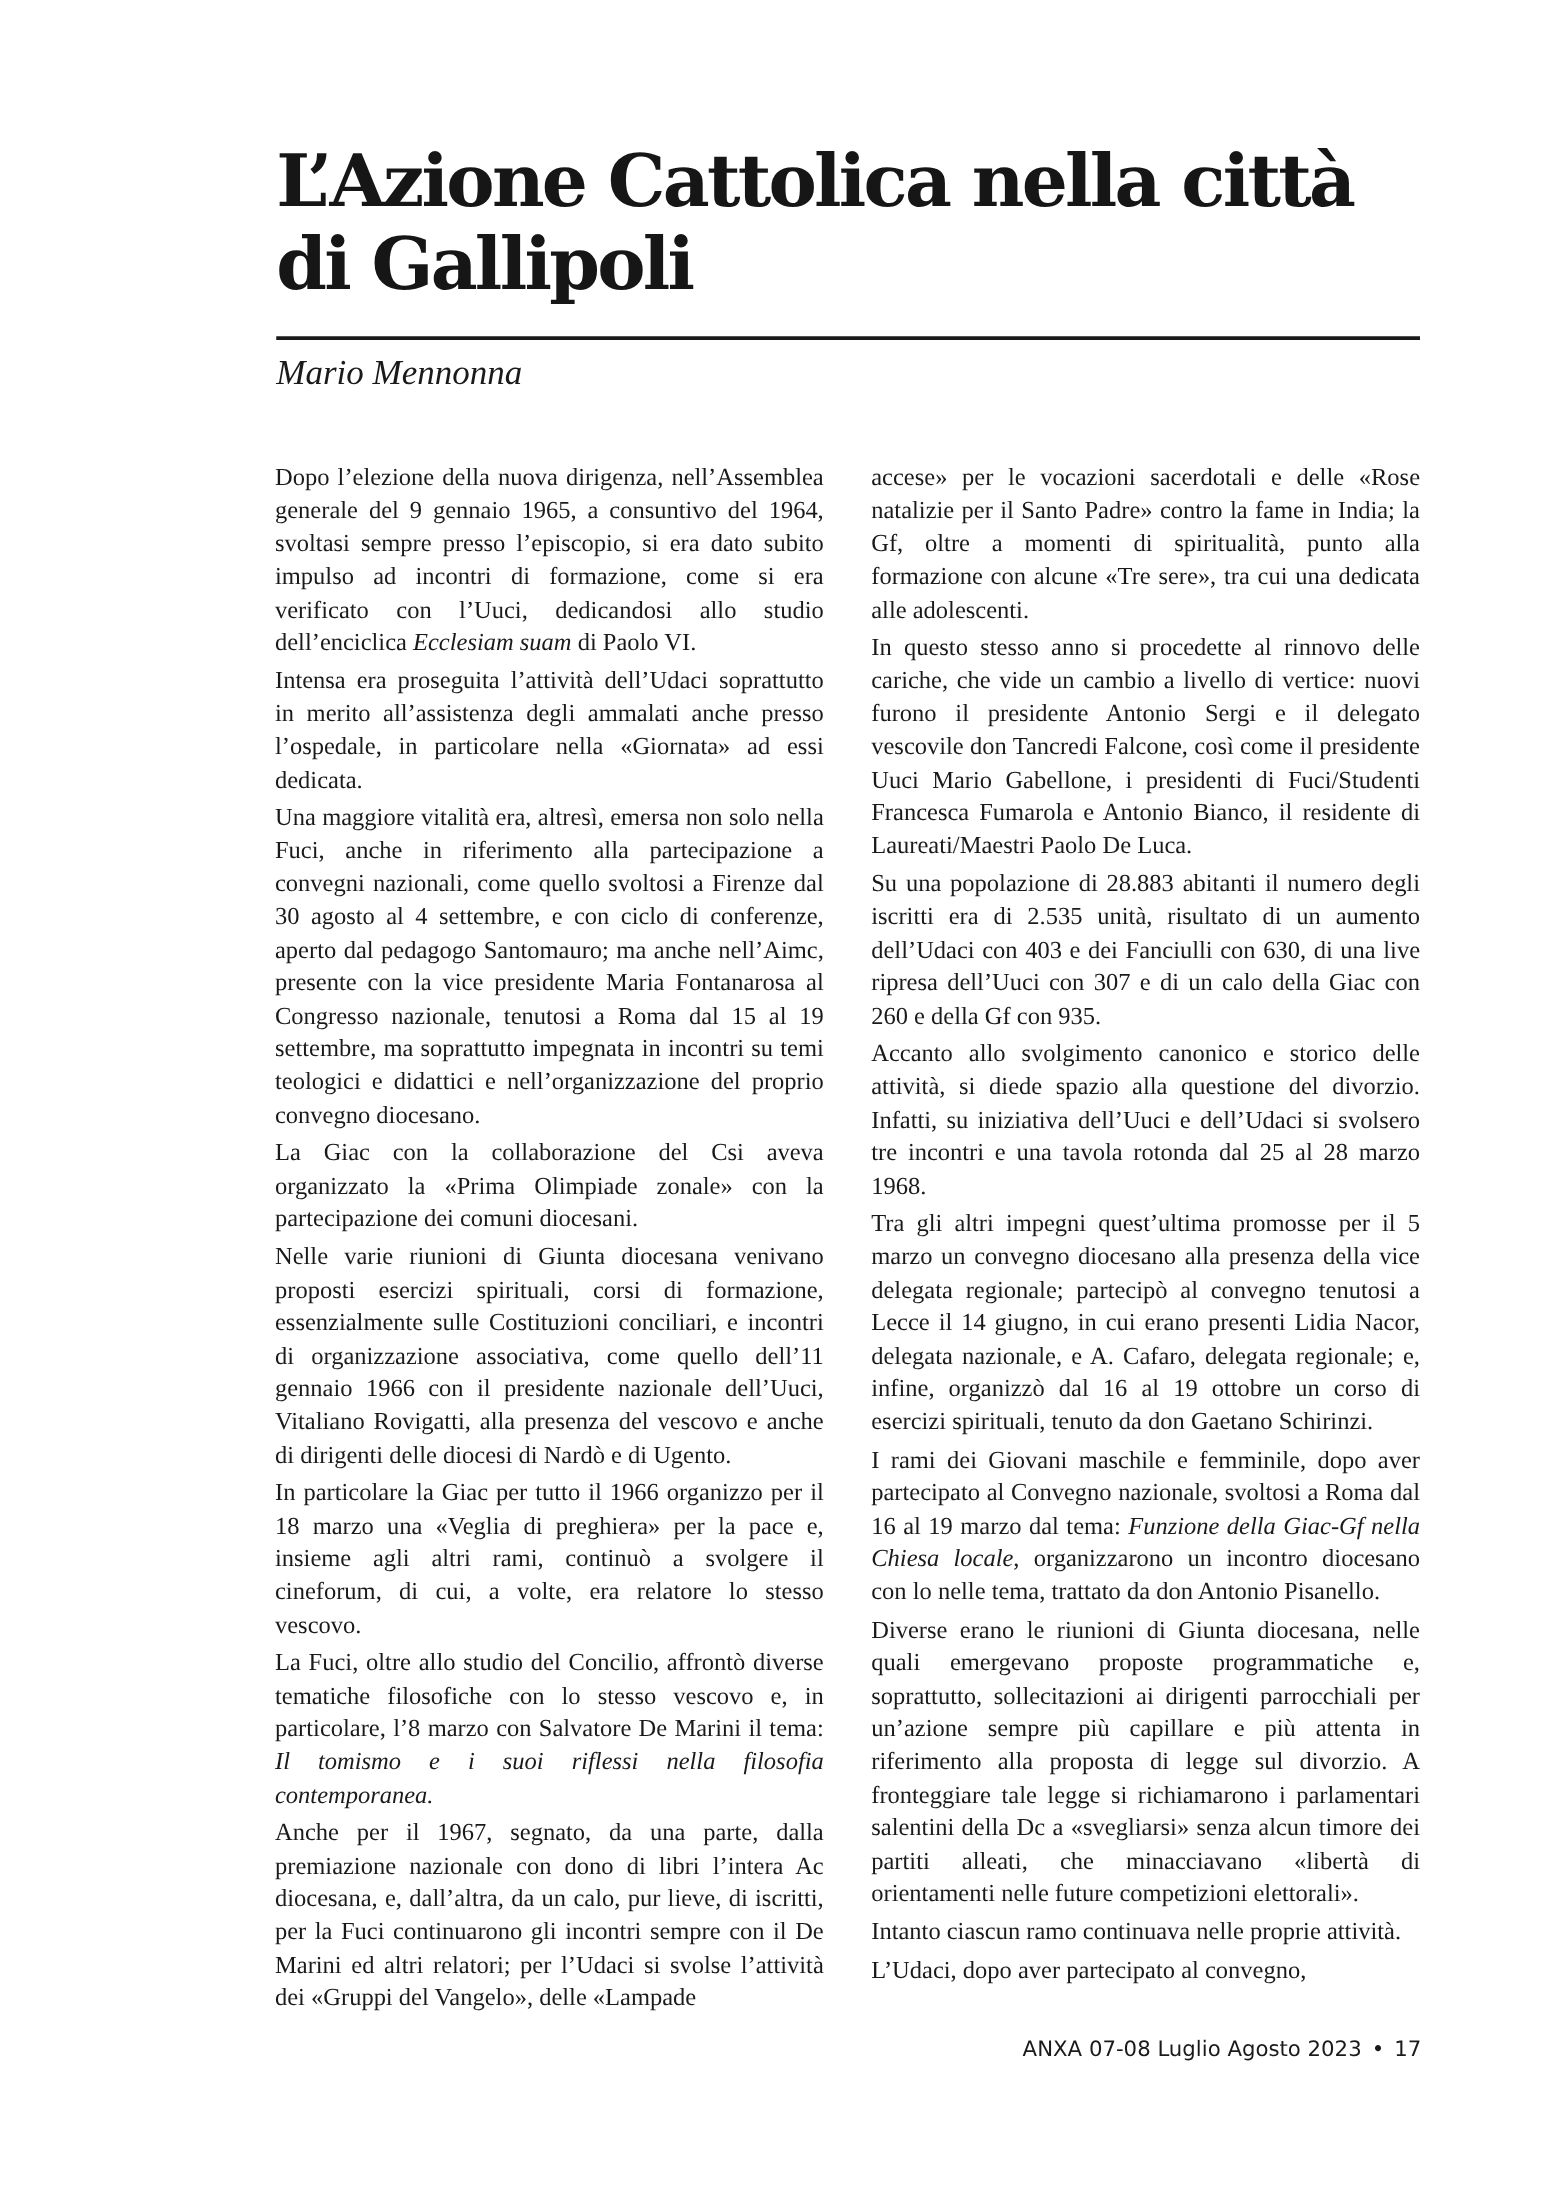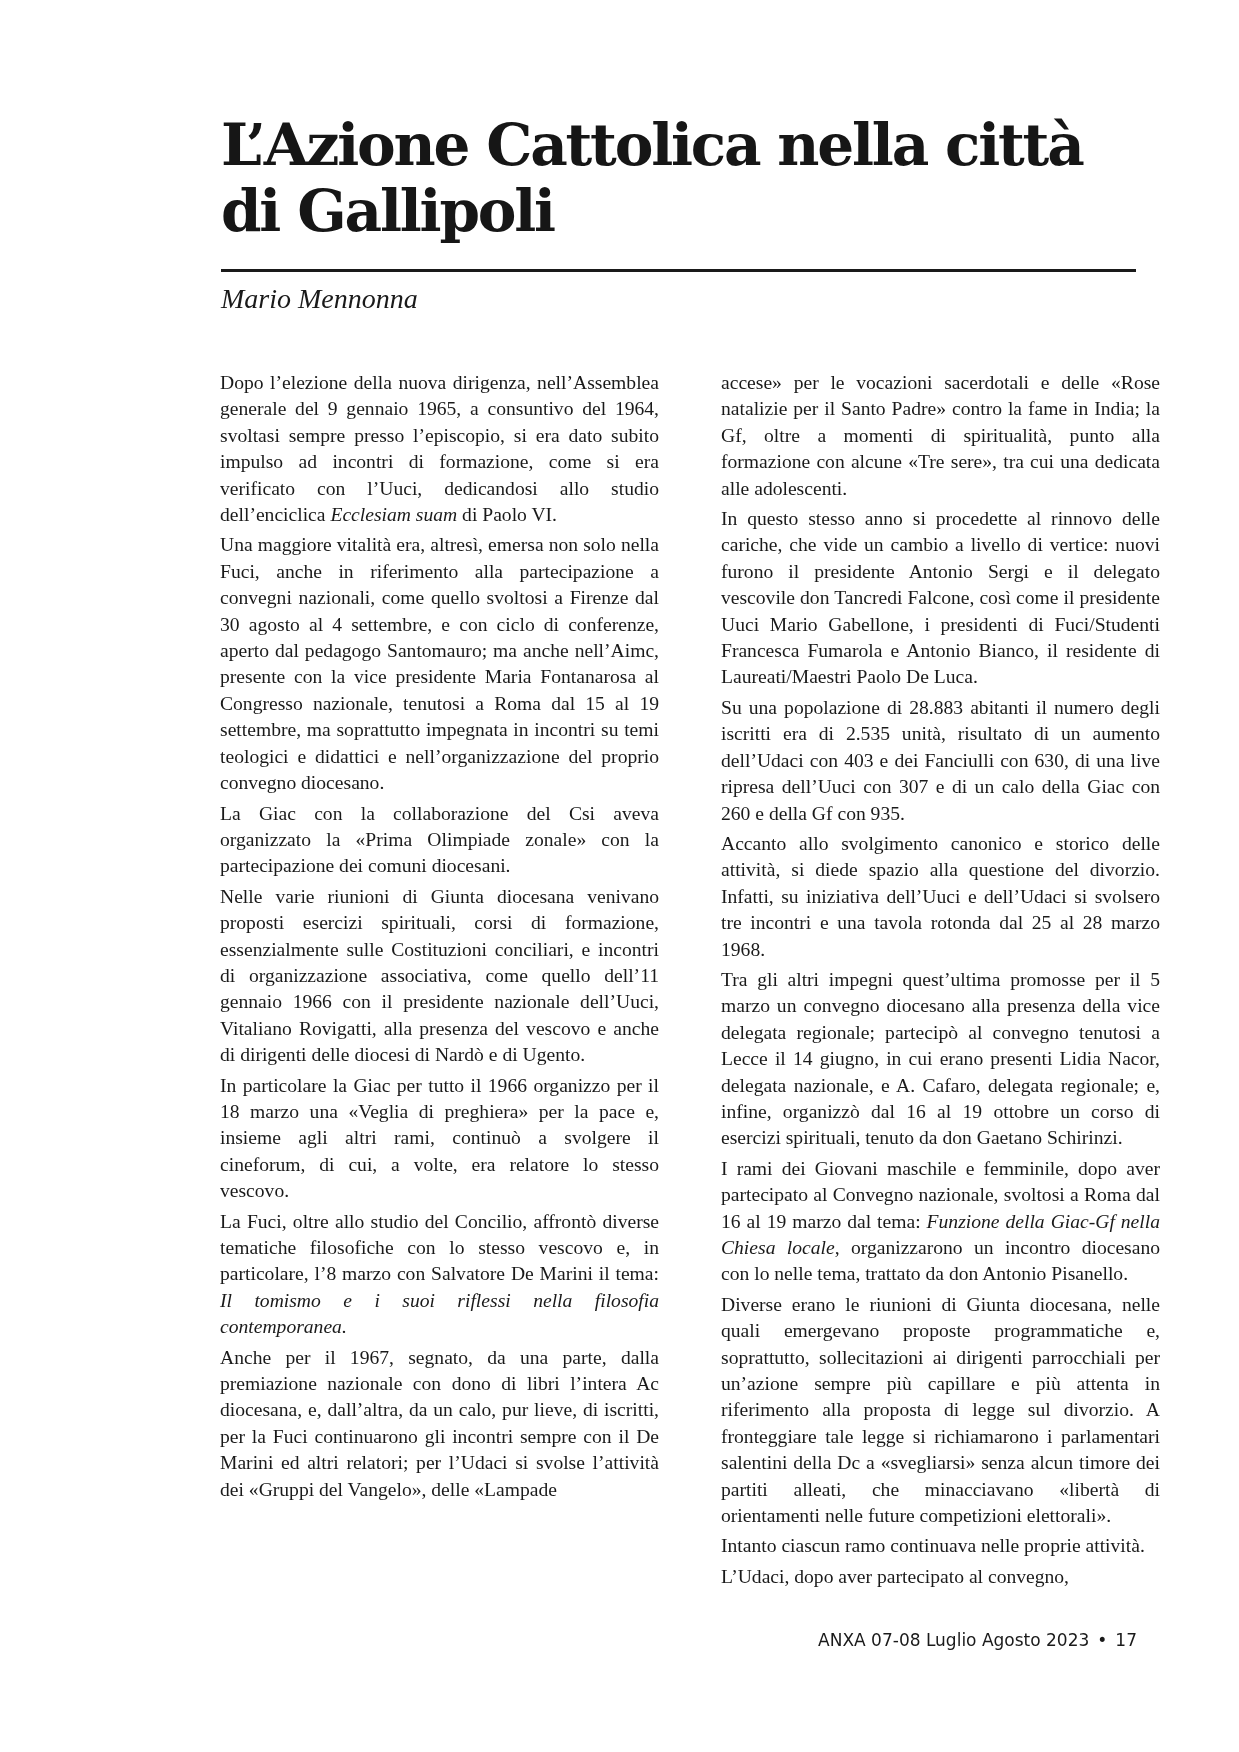--- a/index.html
+++ b/index.html
@@ -55,21 +55,21 @@
       position: absolute;
       top: 370px;
       width: 439px;
       font-family: "Liberation Serif", serif;
       font-size: 19.6px;
       line-height: 26.4px;
       text-align: justify;
       color: #1a1a1a;
     }
     .col-left { left: 220px; }
-    .col-right { left: 697px; margin-left: 24px; }
+    .col-right { left: 697px; }
     .column p {
       margin: 0 0 4px 0;
       text-align: justify;
     }
     .column em { font-style: italic; }
     .footer {
       position: absolute;
       top: 1630px;
       right: 102px;
       font-family: "DejaVu Sans", sans-serif;
@@ -86,20 +86,21 @@
 </head>
 <body>
 
 <div class="page">
   <h1 class="title">L’Azione Cattolica nella città di Gallipoli</h1>
   <div class="rule"></div>
   <div class="author">Mario Mennonna</div>
 
   <div class="column col-left">
       <p><span>Dopo l’elezione della nuova dirigenza, nell’Assemblea generale del 9 gennaio 1965, a consuntivo del 1964, svoltasi sempre presso l’episcopio, si era dato subito impulso ad incontri di formazione, come si era verificato con l’Uuci, dedicandosi allo studio dell’enciclica </span><em>Ecclesiam suam</em><span> di Paolo VI.</span></p>
+      <p><span>Intensa era proseguita l’attività dell’Udaci soprattutto in merito all’assistenza degli ammalati anche presso l’ospedale, in particolare nella «Giornata» ad essi dedicata.</span></p>
       <p><span>Una maggiore vitalità era, altresì, emersa non solo nella Fuci, anche in riferimento alla partecipazione a convegni nazionali, come quello svoltosi a Firenze dal 30 agosto al 4 settembre, e con ciclo di conferenze, aperto dal pedagogo Santomauro; ma anche nell’Aimc, presente con la vice presidente Maria Fontanarosa al Congresso nazionale, tenutosi a Roma dal 15 al 19 settembre, ma soprattutto impegnata in incontri su temi teologici e didattici e nell’organizzazione del proprio convegno diocesano.</span></p>
       <p><span>La Giac con la collaborazione del Csi aveva organizzato la «Prima Olimpiade zonale» con la partecipazione dei comuni diocesani.</span></p>
       <p><span>Nelle varie riunioni di Giunta diocesana venivano proposti esercizi spirituali, corsi di formazione, essenzialmente sulle Costituzioni conciliari, e incontri di organizzazione associativa, come quello dell’11 gennaio 1966 con il presidente nazionale dell’Uuci, Vitaliano Rovigatti, alla presenza del vescovo e anche di dirigenti delle diocesi di Nardò e di Ugento.</span></p>
       <p><span>In particolare la Giac per tutto il 1966 organizzo per il 18 marzo una «Veglia di preghiera» per la pace e, insieme agli altri rami, continuò a svolgere il cineforum, di cui, a volte, era relatore lo stesso vescovo.</span></p>
       <p><span>La Fuci, oltre allo studio del Concilio, affrontò diverse tematiche filosofiche con lo stesso vescovo e, in particolare, l’8 marzo con Salvatore De Marini il tema: </span><em>Il tomismo e i suoi riflessi nella filosofia contemporanea.</em></p>
       <p><span>Anche per il 1967, segnato, da una parte, dalla premiazione nazionale con dono di libri l’intera Ac diocesana, e, dall’altra, da un calo, pur lieve, di iscritti, per la Fuci continuarono gli incontri sempre con il De Marini ed altri relatori; per l’Udaci si svolse l’attività dei «Gruppi del Vangelo», delle «Lampade</span></p>
     </div>
   <div class="column col-right">
       <p><span>accese» per le vocazioni sacerdotali e delle «Rose natalizie per il Santo Padre» contro la fame in India; la Gf, oltre a momenti di spiritualità, punto alla formazione con alcune «Tre sere», tra cui una dedicata alle adolescenti.</span></p>
       <p><span>In questo stesso anno si procedette al rinnovo delle cariche, che vide un cambio a livello di vertice: nuovi furono il presidente Antonio Sergi e il delegato vescovile don Tancredi Falcone, così come il presidente Uuci Mario Gabellone, i presidenti di Fuci/Studenti Francesca Fumarola e Antonio Bianco, il residente di Laureati/Maestri Paolo De Luca.</span></p>

